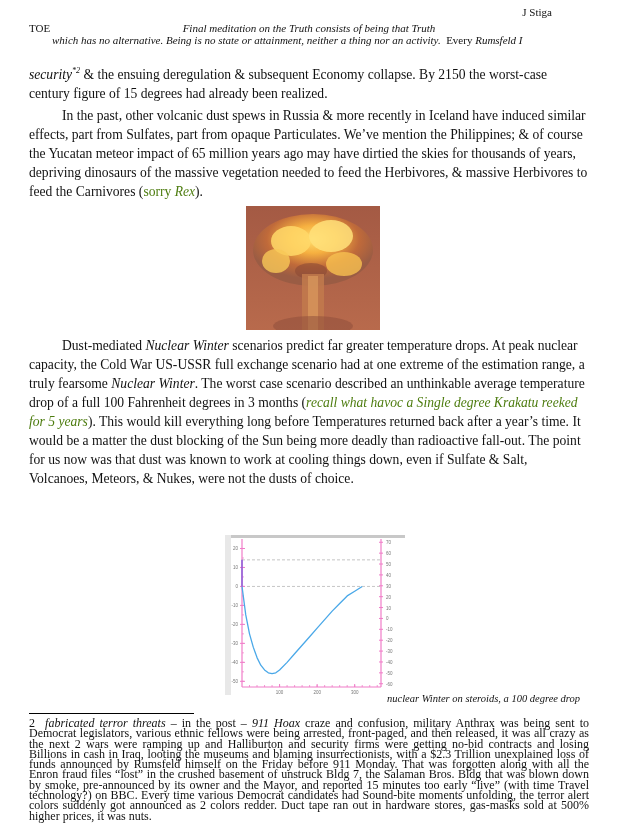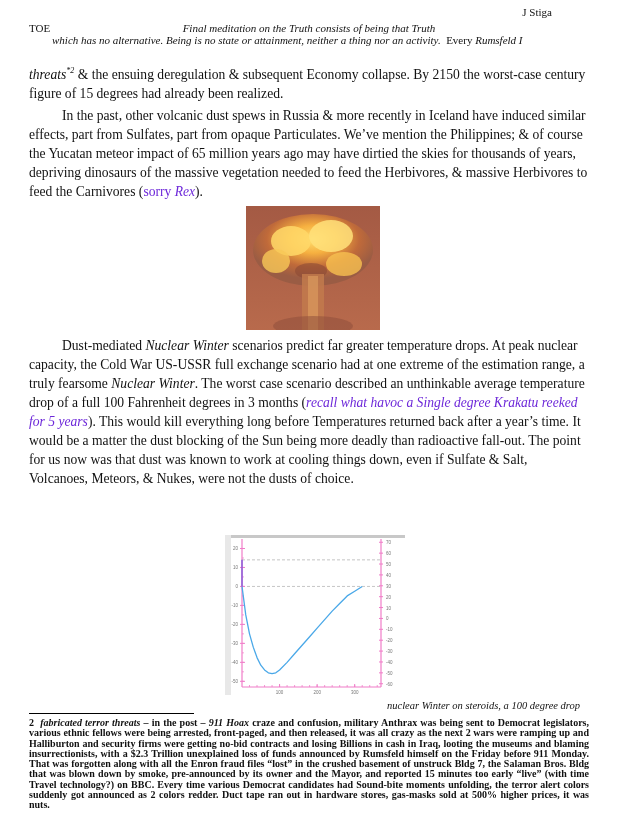--- a/index.html
+++ b/index.html
@@ -8,37 +8,37 @@
   .hdr-left { left:29px; top:23px; }
   .hdr-center { left:0; width:618px; top:23px; text-align:center; font-style:italic; }
   .hdr-right { right:66px; top:7px; }
   .hdr-line2 { left:52px; top:35px; font-style:italic; }
   .hdr-line2 .norm { font-style:normal; }
   .body { position:absolute; left:29px; width:560px; font-size:13.6px; line-height:19px; }
   .p1 { top:61px; }
   .p2 { top:106px; }
   .p3 { top:336px; }
   .indent { display:inline-block; width:33px; }
-  .red { color:#6d28d9; }
+  .red { color:#4d7c0f; }
   .img-wrap { position:absolute; left:246px; top:206px; width:134px; height:124px; overflow:hidden; }
   .chart-wrap { position:absolute; left:225px; top:535px; width:180px; height:160px; }
-  .caption { position:absolute; left:387px; top:693px; font-size:10.5px; font-style:italic;margin-top:7px; }
+  .caption { position:absolute; left:387px; top:693px; font-size:10.5px; font-style:italic; }
   .fn-rule { position:absolute; left:29px; top:713px; width:165px; height:1px; background:#000; }
-  .footnote { position:absolute; left:29px; top:718px; width:560px; font-size:10px; line-height:10.3px; text-align:justify;font-weight:bold; }
+  .footnote { position:absolute; left:29px; top:718px; width:560px; font-size:12px; line-height:10.3px; text-align:justify; }
   .sup { font-size:8px; vertical-align:super; font-style:italic; }
 </style>
 </head>
 <body>
 
 <div class="hdr hdr-left">TOE</div>
 <div class="hdr hdr-center">Final meditation on the Truth consists of being that Truth</div>
 <div class="hdr hdr-right">J Stiga</div>
 <div class="hdr hdr-line2"><span>which has no alternative. Being is no state or attainment, neither a thing nor an activity.</span>&nbsp; <span class="norm">Every</span> <span>Rumsfeld I</span></div>
 
-<div class="body p1"><i>threats</i><span class="sup">*2</span><span> &amp; the ensuing deregulation &amp; subsequent Economy collapse.  By 2150 the worst-case century figure of 15 degrees had already been realized.</span></div>
+<div class="body p1"><i>security</i><span class="sup">*2</span><span> &amp; the ensuing deregulation &amp; subsequent Economy collapse.  By 2150 the worst-case century figure of 15 degrees had already been realized.</span></div>
 
 <div class="body p2"><span class="indent"></span><span>In the past, other volcanic dust spews in Russia &amp; more recently in Iceland have induced similar effects, part from Sulfates, part from opaque Particulates. We’ve mention the Philippines; &amp; of course the Yucatan meteor impact of 65 million years ago may have dirtied the skies for thousands of years, depriving dinosaurs of the massive vegetation needed to feed the Herbivores, &amp; massive Herbivores to feed the Carnivores (</span><span class="red">sorry </span><i class="red">Rex</i><span>).</span></div>
 
 <div class="img-wrap">
   <svg width="134" height="124" viewBox="0 0 134 124">
     <defs>
       <radialGradient id="glow" cx="50%" cy="35%" r="55%">
         <stop offset="0%" stop-color="#ffe070"></stop>
         <stop offset="35%" stop-color="#f6b040"></stop>
         <stop offset="70%" stop-color="#c06a3a"></stop>

